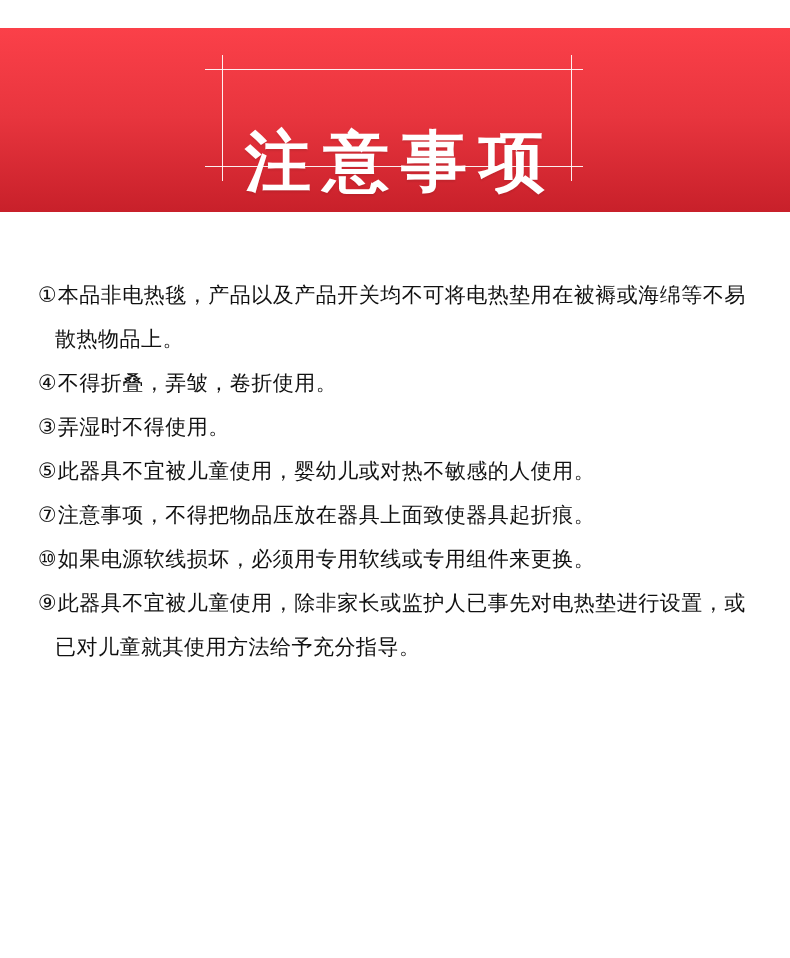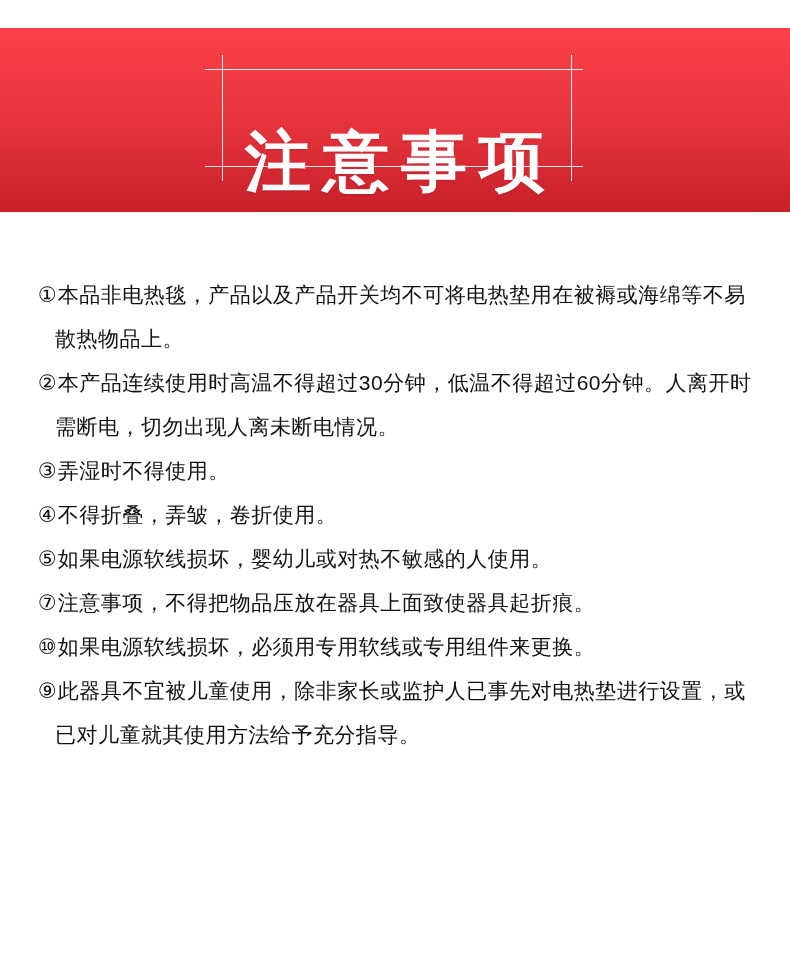--- a/index.html
+++ b/index.html
@@ -63,23 +63,22 @@
   <header class="banner">
     <div class="frame-line fl-h top"></div>
     <div class="frame-line fl-h bottom"></div>
     <div class="frame-line fl-v left"></div>
     <div class="frame-line fl-v right"></div>
     <h1 class="banner-title">注意事项</h1>
   </header>
 
   <main class="content">
     <p class="item"><span class="num">①</span><span>本品非电热毯，产品以及产品开关均不可将电热垫用在被褥或海绵等不易散热物品上。</span></p>
-    <p class="item"><span class="num">②</span><span>本产品连续使用时高温不得超过30分钟，低温不得超过60分钟。人离开时需断电，切勿出现人离未断电情况。</span></p>
+    <p class="item"><span class="num">④</span><span>不得折叠，弄皱，卷折使用。</span></p>
     <p class="item"><span class="num">③</span><span>弄湿时不得使用。</span></p>
-    <p class="item"><span class="num">④</span><span>不得折叠，弄皱，卷折使用。</span></p>
-    <p class="item"><span class="num">⑤</span><span>如果电源软线损坏，婴幼儿或对热不敏感的人使用。</span></p>
+    <p class="item"><span class="num">⑤</span><span>此器具不宜被儿童使用，婴幼儿或对热不敏感的人使用。</span></p>
     <p class="item"><span class="num">⑦</span><span>注意事项，不得把物品压放在器具上面致使器具起折痕。</span></p>
     <p class="item"><span class="num">⑩</span><span>如果电源软线损坏，必须用专用软线或专用组件来更换。</span></p>
     <p class="item"><span class="num">⑨</span><span>此器具不宜被儿童使用，除非家长或监护人已事先对电热垫进行设置，或已对儿童就其使用方法给予充分指导。</span></p>
   </main>
 
   <div class="accent-bar"></div>
 </div>
 
 </body></html>

